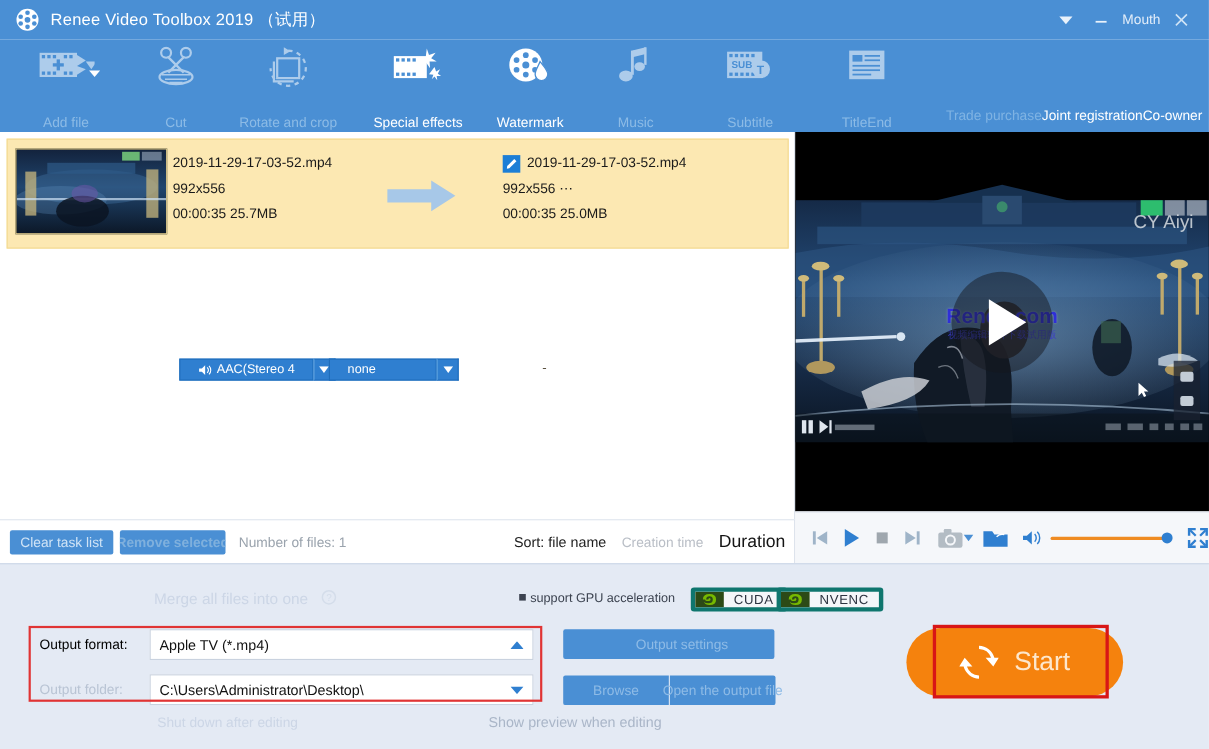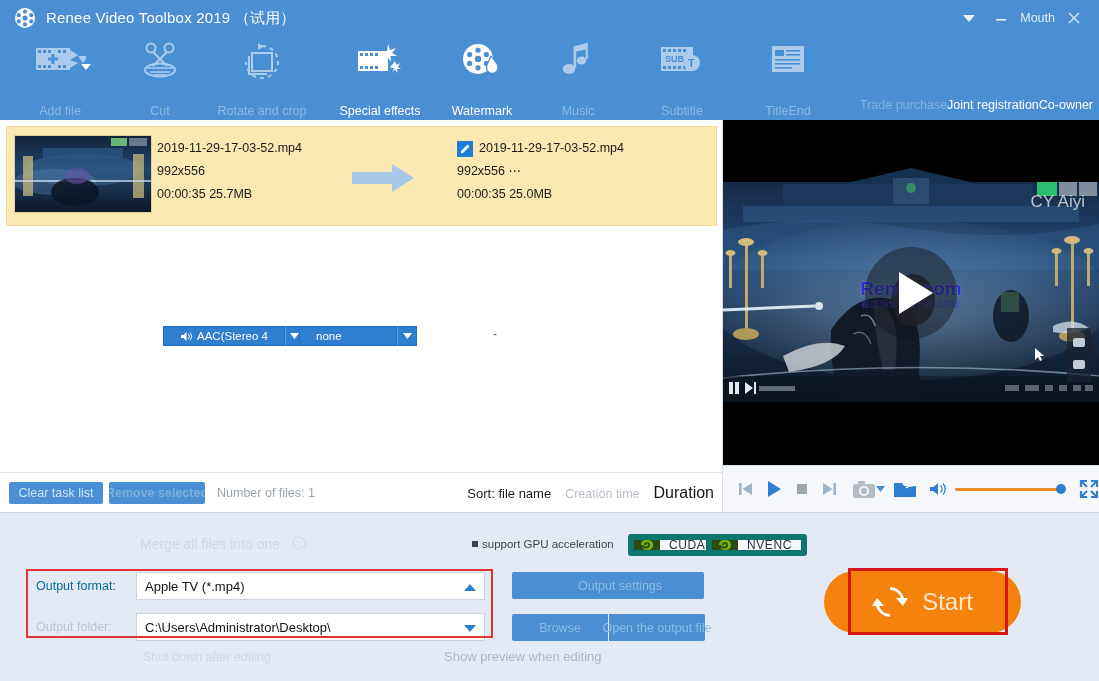--- a/index.html
+++ b/index.html
@@ -232,21 +232,21 @@
     position: absolute; left: 472px; top: 538px;
     font-size: 11.5px; color: #3c4350; white-space: nowrap;
   }
   .gpu-note .sq {
     display:inline-block; width:6px; height:6px; background:#3c4350;
     margin-right:4px; vertical-align: 1px;
   }
   .gpubadge {
     position: absolute; top: 534px;
     height: 22px; display: flex; align-items: stretch;
-    border: 6px solid #0f766e; border-radius: 3px; overflow: hidden;
+    border: 4px solid #0f766e; border-radius: 3px; overflow: hidden;
     background: #f4f6f9;
   }
   .gpubadge .nv {
     width: 26px; background: #2c4a16;
     display:flex; align-items:center; justify-content:center;
   }
   .gpubadge .txt {
     padding: 0 9px; display:flex; align-items:center;
     font-size: 12px; color: #2c3340; letter-spacing: .6px;
     font-family: "Liberation Sans", sans-serif;
@@ -255,21 +255,21 @@
   #gpu-nvenc { left: 706px; }
 
   .outbox {
     position: absolute; left: 26px; top: 569px;
     width: 467px; height: 69px;
     border: 2px solid #e03434;
     background: transparent;
   }
   .out-row { position: absolute; display: flex; align-items: center; }
   .out-label { font-size: 12.5px; width: 108px; padding-left: 8px; white-space: nowrap; }
-  .out-label.dark { color: #0369a1; }
+  .out-label.dark { color: #000000; }
   .out-label.dim { color: #b9c4d4; }
   .out-field {
     width: 349px; height: 28px; background: #ffffff;
     border: 1px solid #c9d2df;
     display: flex; align-items: center;
     padding: 0 6px 0 8px;
     position: relative;
   }
   .out-field .val { font-size: 13px; color: #111; white-space: nowrap; overflow: hidden; }
   .out-field .arw { position: absolute; right: 8px; top: 50%; transform: translateY(-50%); }

